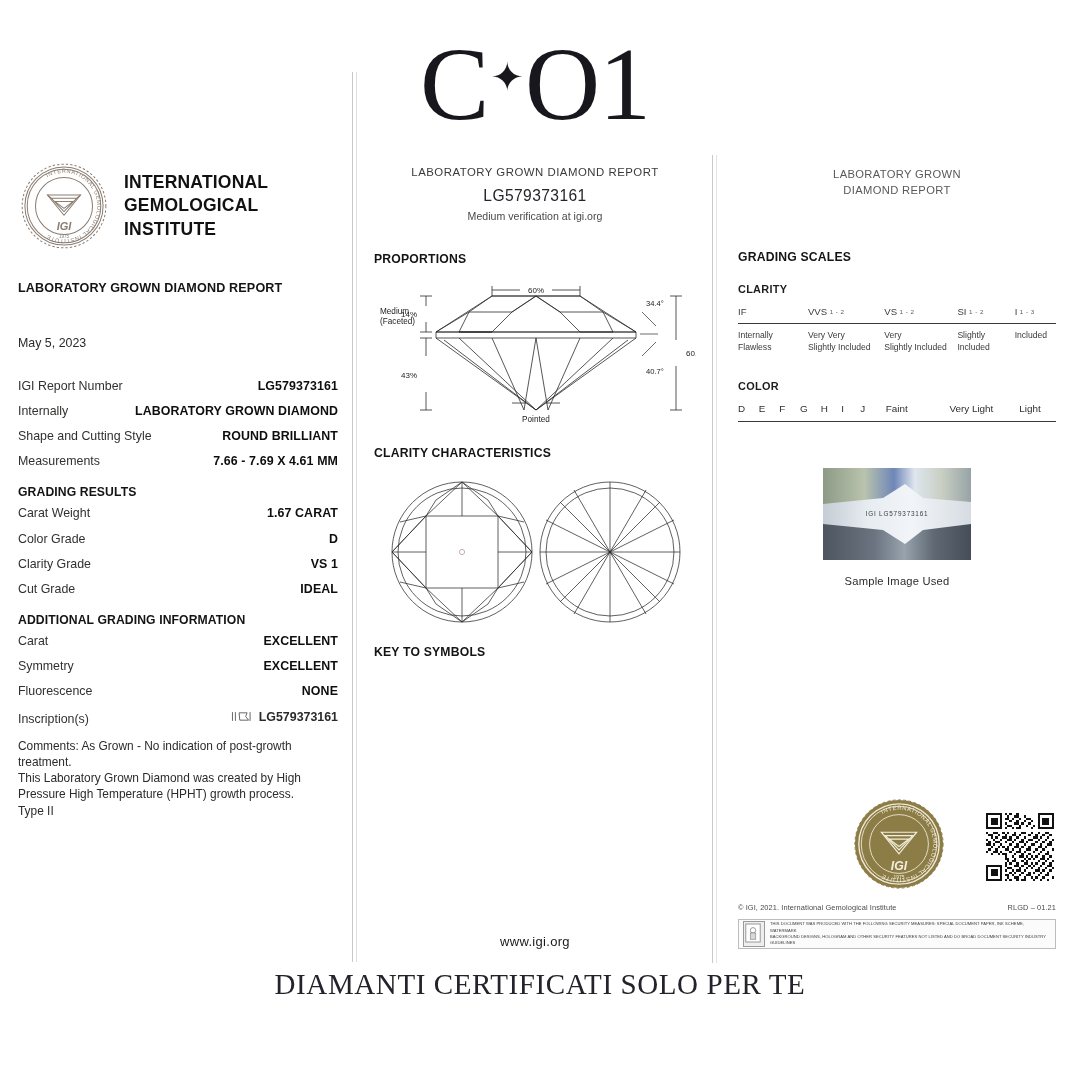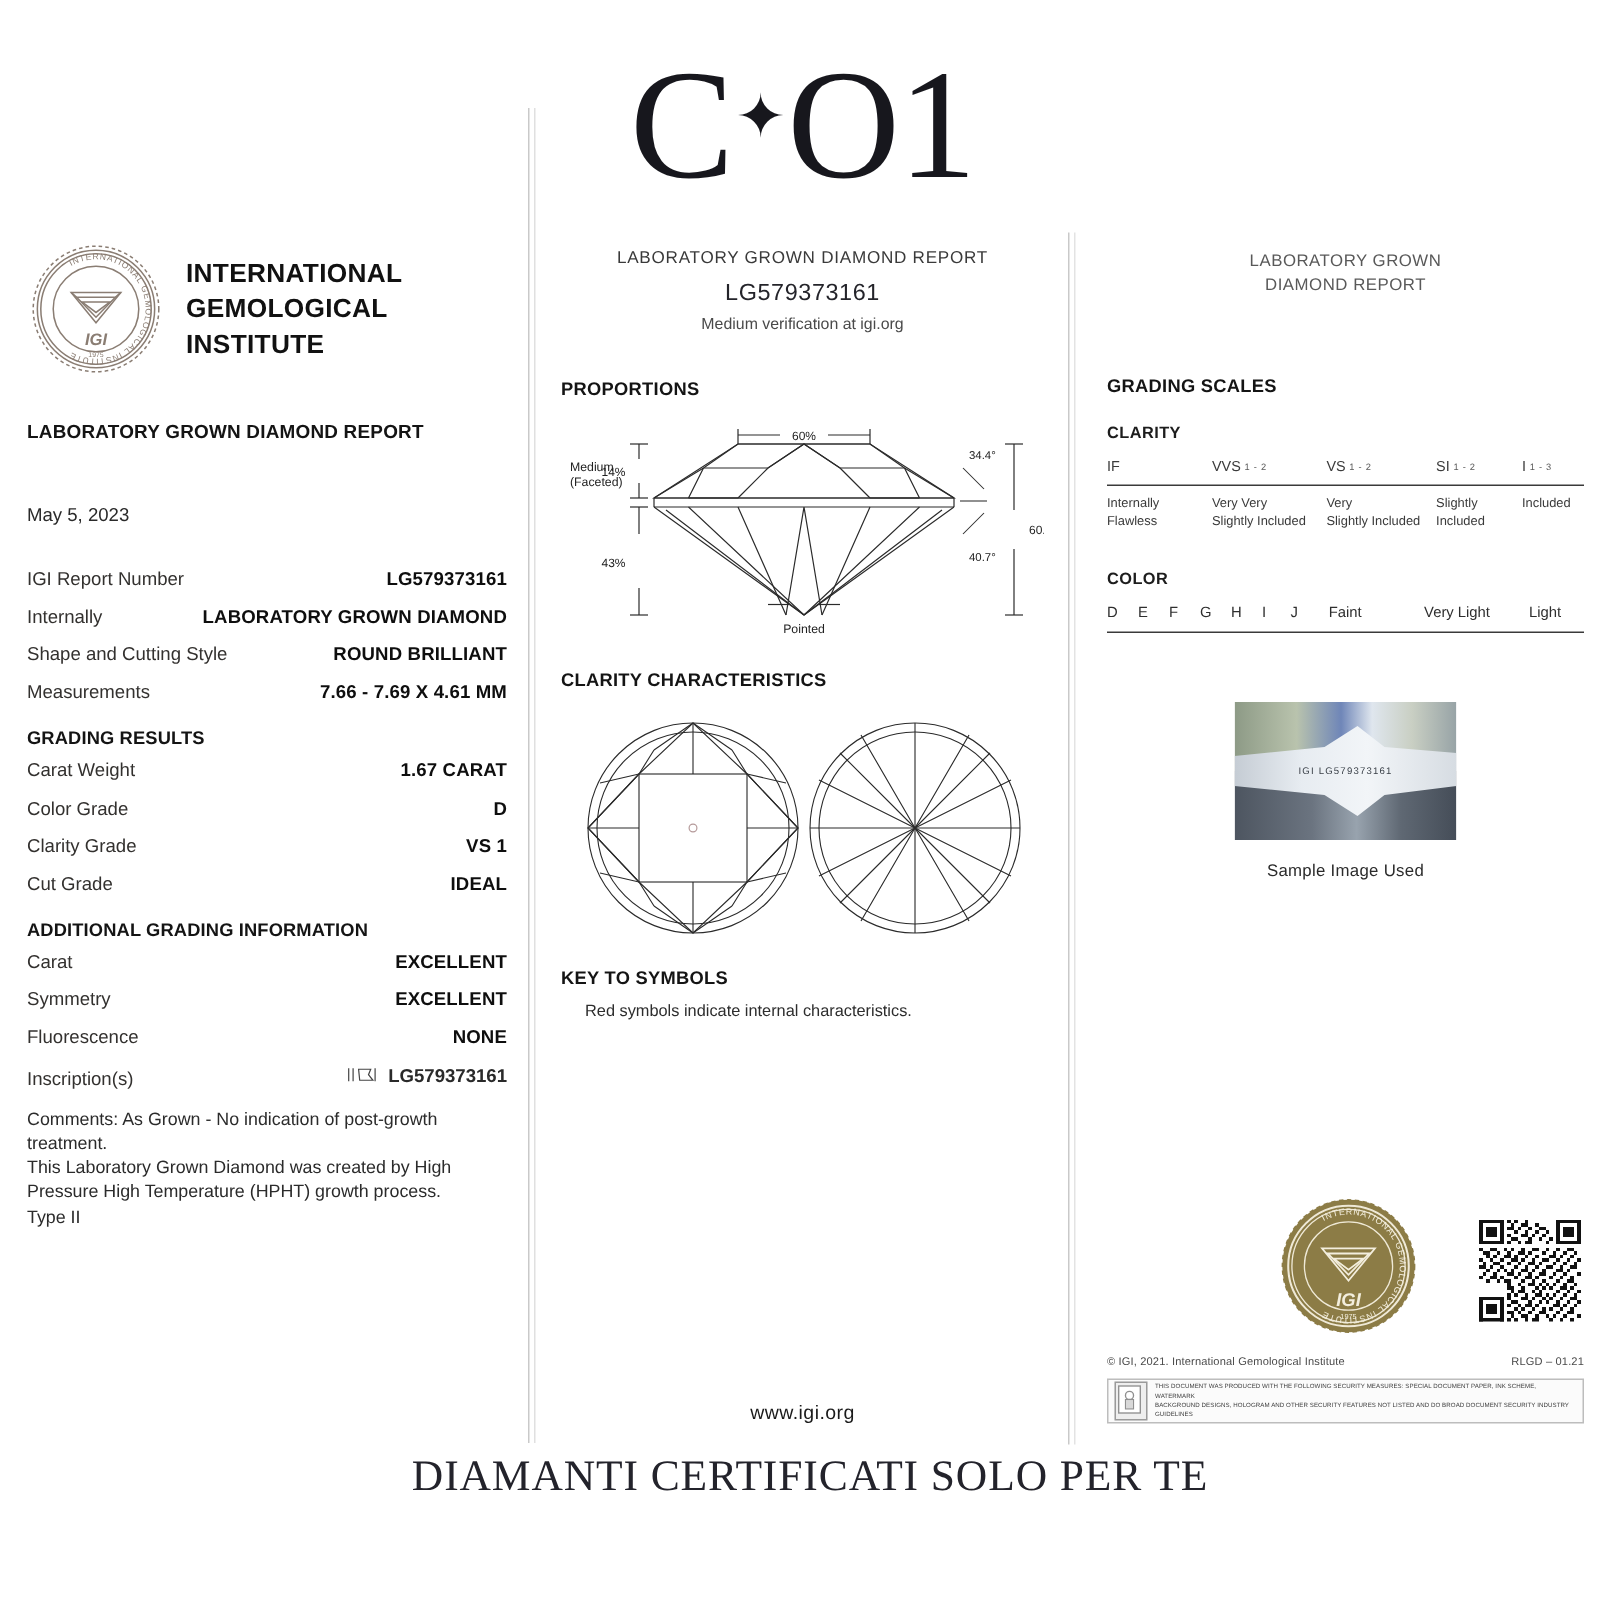--- a/index.html
+++ b/index.html
@@ -340,21 +340,20 @@
           <path d="M236,82 L236,12 M236,82 L236,152 M236,82 L166,82 M236,82 L306,82"></path>
           <path d="M236,82 L186,32 M236,82 L286,32 M236,82 L186,132 M236,82 L286,132"></path>
           <path d="M236,82 L200,20 M236,82 L272,20 M236,82 L200,144 M236,82 L272,144"></path>
           <path d="M236,82 L172,50 M236,82 L300,50 M236,82 L172,114 M236,82 L300,114"></path>
         </g>
       </svg>
     </div>
 
     <div class="keyhead">KEY TO SYMBOLS</div>
     <div class="keytext">
-      <div>Red symbols indicate internal characteristics.</div>
     </div>
   </div>
 
   <div class="igiorg">www.igi.org</div>
 
   <div class="col-right">
     <div class="rc-title">
       <div>LABORATORY GROWN</div>
       <div>DIAMOND REPORT</div>
     </div>

